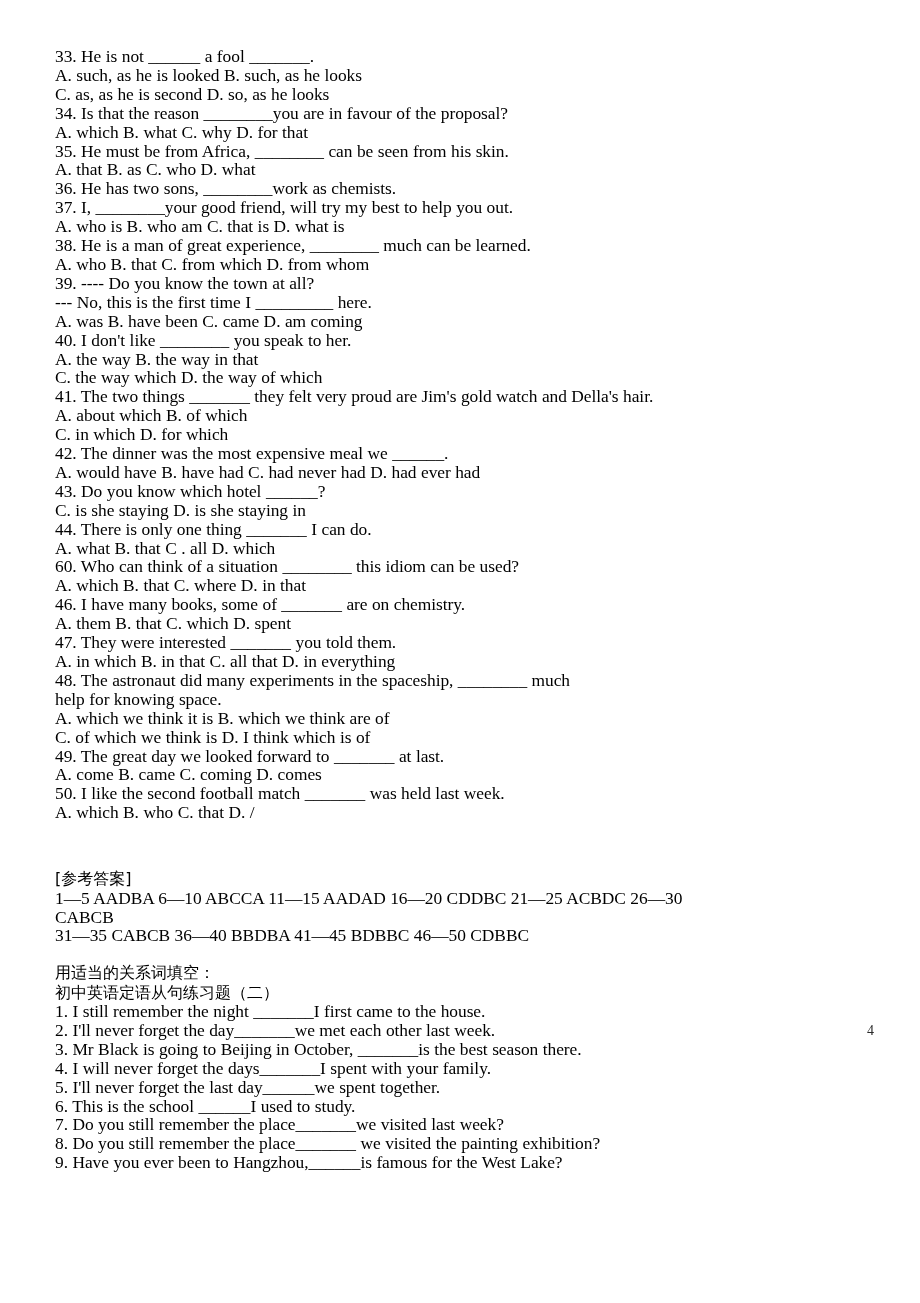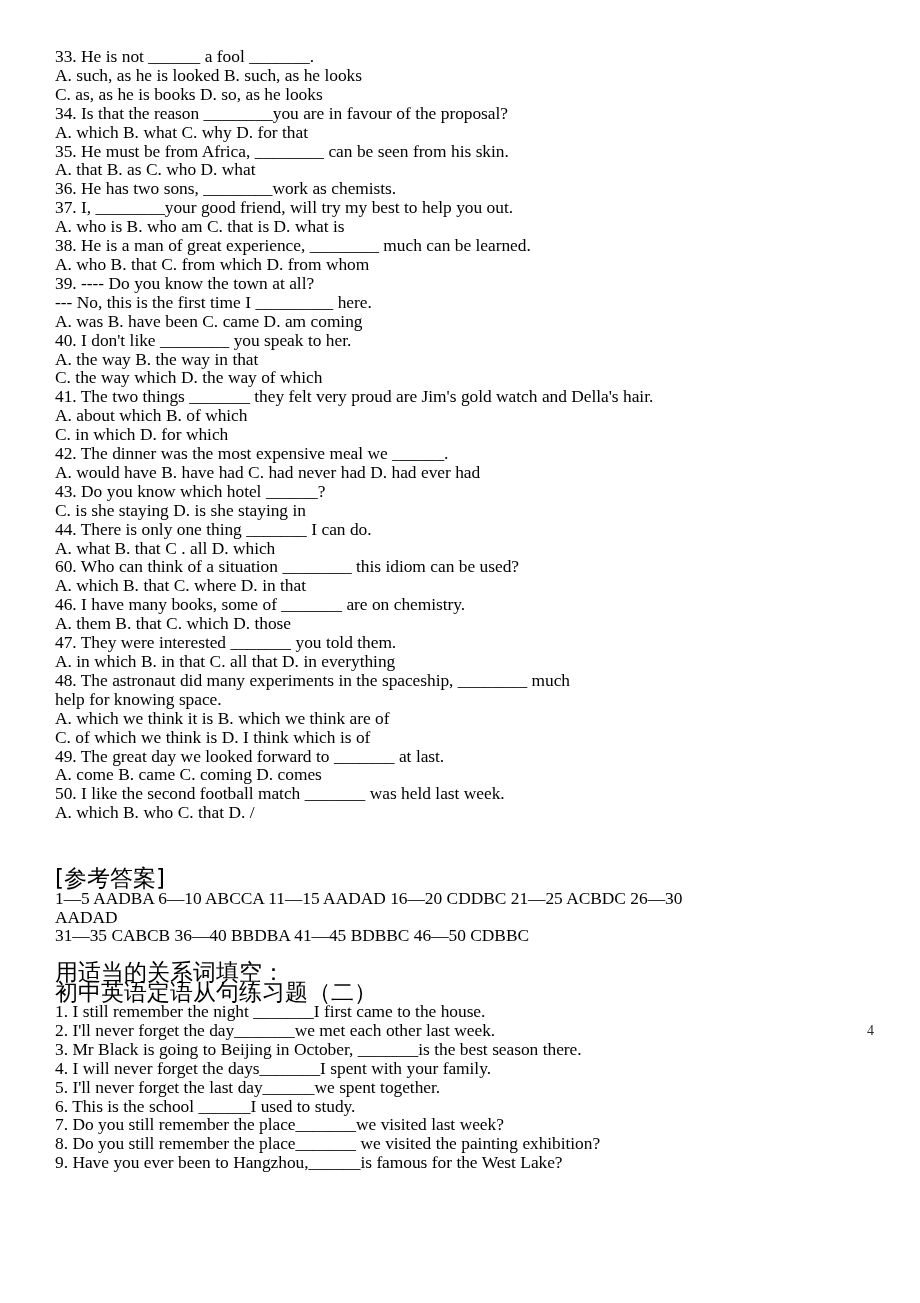--- a/index.html
+++ b/index.html
@@ -26,21 +26,21 @@
     padding: 47px 40px 0 55px;
   }
   .doc-line {
     font-size: 17.4px;
     line-height: 18.9px;
     white-space: pre-wrap;
     letter-spacing: -0.05px;
     word-spacing: 0.2px;
   }
   .cn-line {
-    font-size: 23px;
+    font-size: 16px;
     line-height: 19.6px;
     white-space: pre-wrap;
     font-family: "DejaVu Sans", "Liberation Sans", sans-serif;
     font-weight: 400;
   }
   .page-number {
     position: absolute;
     right: 46px;
     bottom: 86px;
     font-size: 14px;
@@ -54,21 +54,21 @@
   .section-d { position: absolute; left: 55px; top: 1002px; width: 840px; }
 </style>
 </head>
 <body>
 
 <div class="page">
 
   <div class="section-a">
     <div class="doc-line">33. He is not ______ a fool _______.</div>
     <div class="doc-line">A. such, as he is looked B. such, as he looks</div>
-    <div class="doc-line">C. as, as he is books D. so, as he looks</div>
+    <div class="doc-line">C. as, as he is second D. so, as he looks</div>
     <div class="doc-line">34. Is that the reason ________you are in favour of the proposal?</div>
     <div class="doc-line">A. which B. what C. why D. for that</div>
     <div class="doc-line">35. He must be from Africa, ________ can be seen from his skin.</div>
     <div class="doc-line">A. that B. as C. who D. what</div>
     <div class="doc-line">36. He has two sons, ________work as chemists.</div>
     <div class="doc-line">37. I, ________your good friend, will try my best to help you out.</div>
     <div class="doc-line">A. who is B. who am C. that is D. what is</div>
     <div class="doc-line">38. He is a man of great experience, ________ much can be learned.</div>
     <div class="doc-line">A. who B. that C. from which D. from whom</div>
     <div class="doc-line">39. ---- Do you know the town at all?</div>
@@ -82,37 +82,37 @@
     <div class="doc-line">C. in which D. for which</div>
     <div class="doc-line">42. The dinner was the most expensive meal we ______.</div>
     <div class="doc-line">A. would have B. have had C. had never had D. had ever had</div>
     <div class="doc-line">43. Do you know which hotel ______?</div>
     <div class="doc-line">C. is she staying D. is she staying in</div>
     <div class="doc-line">44. There is only one thing _______ I can do.</div>
     <div class="doc-line">A. what B. that C . all D. which</div>
     <div class="doc-line">60. Who can think of a situation ________ this idiom can be used?</div>
     <div class="doc-line">A. which B. that C. where D. in that</div>
     <div class="doc-line">46. I have many books, some of _______ are on chemistry.</div>
-    <div class="doc-line">A. them B. that C. which D. those</div>
+    <div class="doc-line">A. them B. that C. which D. spent</div>
     <div class="doc-line">47. They were interested _______ you told them.</div>
     <div class="doc-line">A. in which B. in that C. all that D. in everything</div>
     <div class="doc-line">48. The astronaut did many experiments in the spaceship, ________ much</div>
     <div class="doc-line">help for knowing space.</div>
     <div class="doc-line">A. which we think it is B. which we think are of</div>
     <div class="doc-line">C. of which we think is D. I think which is of</div>
     <div class="doc-line">49. The great day we looked forward to _______ at last.</div>
     <div class="doc-line">A. come B. came C. coming D. comes</div>
     <div class="doc-line">50. I like the second football match _______ was held last week.</div>
     <div class="doc-line">A. which B. who C. that D. /</div>
   </div>
 
   <div class="section-b">
     <div class="cn-line">[参考答案]</div>
     <div class="doc-line">1—5 AADBA 6—10 ABCCA 11—15 AADAD 16—20 CDDBC 21—25 ACBDC 26—30</div>
-    <div class="doc-line">AADAD</div>
+    <div class="doc-line">CABCB</div>
     <div class="doc-line">31—35 CABCB 36—40 BBDBA 41—45 BDBBC 46—50 CDBBC</div>
   </div>
 
   <div class="section-c">
     <div class="cn-line">用适当的关系词填空：</div>
     <div class="cn-line">初中英语定语从句练习题（二）</div>
   </div>
 
   <div class="section-d">
     <div class="doc-line">1. I still remember the night _______I first came to the house.</div>

